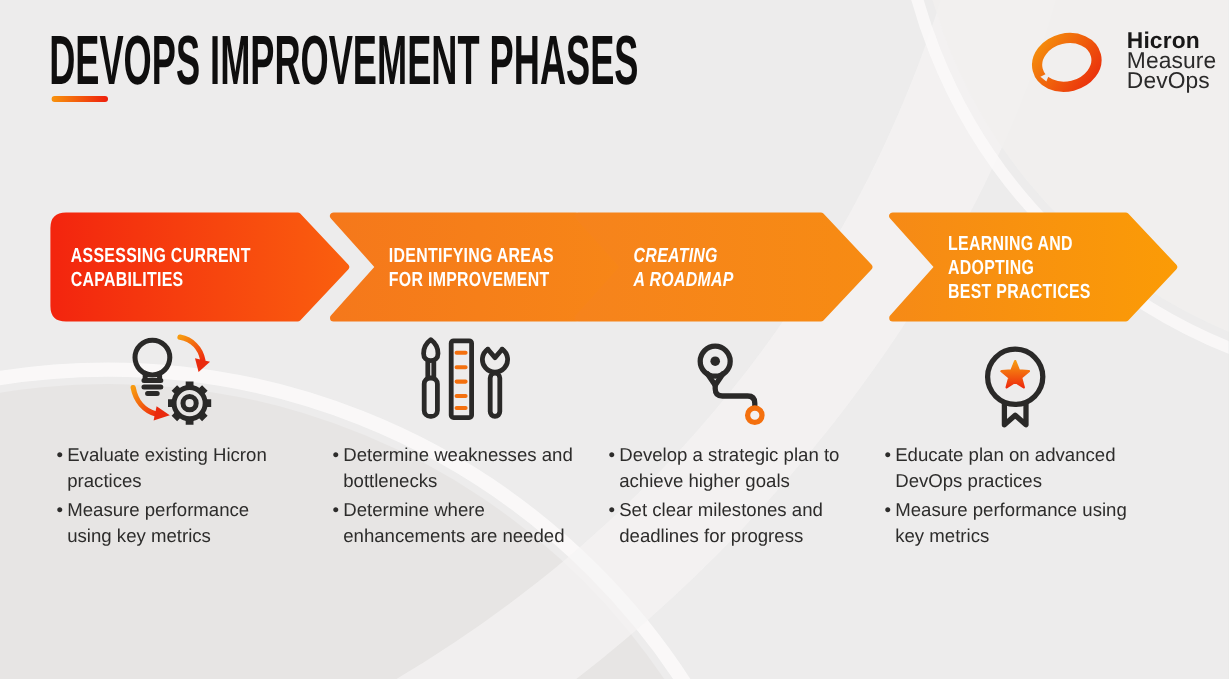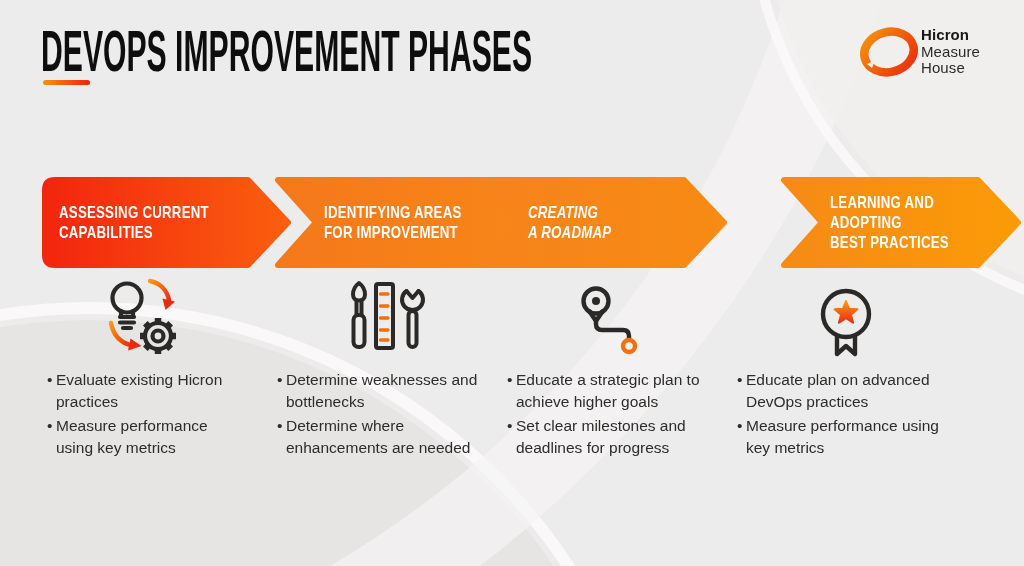--- a/index.html
+++ b/index.html
@@ -10,21 +10,21 @@
 
   
   .title{position:absolute;left:41px;top:22px;margin:0;
          font-size:58px;font-weight:700;color:#0f0e0e;line-height:1;
          letter-spacing:0px;white-space:nowrap;}
   .title .squeeze{display:inline-block;transform:scaleX(0.52);transform-origin:left top;}
   .title-underline{position:absolute;left:43px;top:80px;width:47px;height:5px;border-radius:2.5px;
          background:linear-gradient(90deg,var(--underline-from),var(--underline-to));}
 
   .logo{position:absolute;left:858px;top:26px;display:flex;align-items:center;}
-  .logo-text{margin-left:1px;font-size:15px;line-height:16.5px;color:#2b2a2a;letter-spacing:0.1px;}
+  .logo-text{margin-left:19px;font-size:19px;line-height:16.5px;color:#2b2a2a;letter-spacing:0.1px;}
   .logo-text .lt1{font-weight:700;color:#191818;}
 
   
   .banner{position:absolute;top:180px;height:85px;}
   .banner svg{position:absolute;left:0;top:0;overflow:visible;}
   .btext{position:absolute;top:50%;color:#fff;font-weight:700;font-size:17px;
          line-height:1.18;letter-spacing:0.3px;white-space:nowrap;
          transform:translateY(-50%) scaleX(0.78);transform-origin:left center;}
   .btext span{display:block;}
   #banner-1 .btext{left:14px;}
@@ -64,21 +64,21 @@
         </linearGradient>
       </defs>
       <g transform="rotate(-14 31 26)">
         <ellipse cx="31" cy="26" rx="25" ry="20" fill="none" stroke="url(#ringgrad)" stroke-width="8.5"></ellipse>
       </g>
       <path d="M9,38 L17,34 L14,42 Z" fill="#edecec"></path>
     </svg>
     <div class="logo-text">
       <div class="lt1">Hicron</div>
       <div class="lt2">Measure</div>
-      <div class="lt3">House</div>
+      <div class="lt3">DevOps</div>
     </div>
   </div>
 
   <div class="banner" id="banner-2" style="left:278px;width:242px;">
     <svg width="242" height="85" viewBox="0 0 242 85">
       <defs>
           <linearGradient id="bg2" x1="0" y1="0" x2="1" y2="0">
         <stop offset="0" style="stop-color:var(--b2-from)"></stop>
             <stop offset="1" style="stop-color:var(--b2-to)"></stop>
       </linearGradient>
@@ -116,21 +116,21 @@
       </linearGradient>
         </defs>
       <path d="M0,0 H202 L242,42.5 L202,85 H0 L38,42.5 Z" fill="url(#bg3)" stroke="url(#bg3)" stroke-width="6" stroke-linejoin="round"></path>
     </svg>
     <div class="btext">
       <span>CREATING</span>
       <span>A ROADMAP</span>
     </div>
   </div>
 
-  <div class="banner" id="banner-4" style="left:784px;width:234px;">
+  <div class="banner" id="banner-4" style="left:744px;width:234px;">
     <svg width="234" height="85" viewBox="0 0 234 85">
       <defs>
           <linearGradient id="bg4" x1="0" y1="0" x2="1" y2="0">
         <stop offset="0" style="stop-color:var(--b4-from)"></stop>
             <stop offset="1" style="stop-color:var(--b4-to)"></stop>
       </linearGradient>
         </defs>
       <path d="M0,0 H194 L234,42.5 L194,85 H0 L38,42.5 Z" fill="url(#bg4)" stroke="url(#bg4)" stroke-width="6" stroke-linejoin="round"></path>
     </svg>
     <div class="btext">
@@ -228,21 +228,21 @@
       </div>
     <div class="bullet">
         <span class="dot">•</span>
         <span>Determine where enhancements are needed</span>
       </div>
   </div>
 
   <div class="bullets" style="left:507px;width:212px;">
     <div class="bullet">
         <span class="dot">•</span>
-        <span>Educate a strategic plan to achieve higher goals</span>
+        <span>Develop a strategic plan to achieve higher goals</span>
       </div>
     <div class="bullet">
         <span class="dot">•</span>
         <span>Set clear milestones and deadlines for progress</span>
       </div>
   </div>
 
   <div class="bullets" style="left:737px;width:210px;">
     <div class="bullet">
         <span class="dot">•</span>

